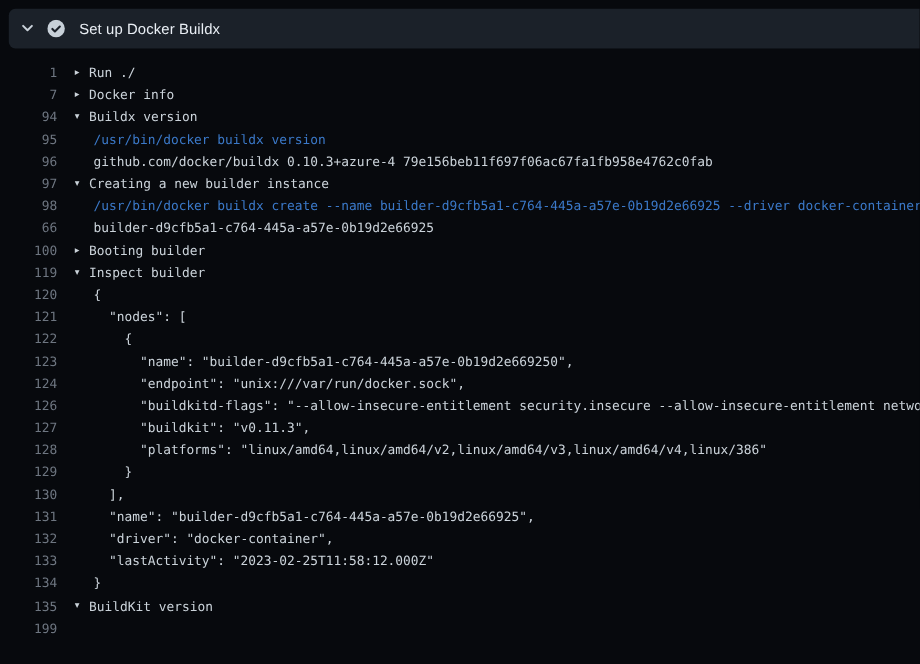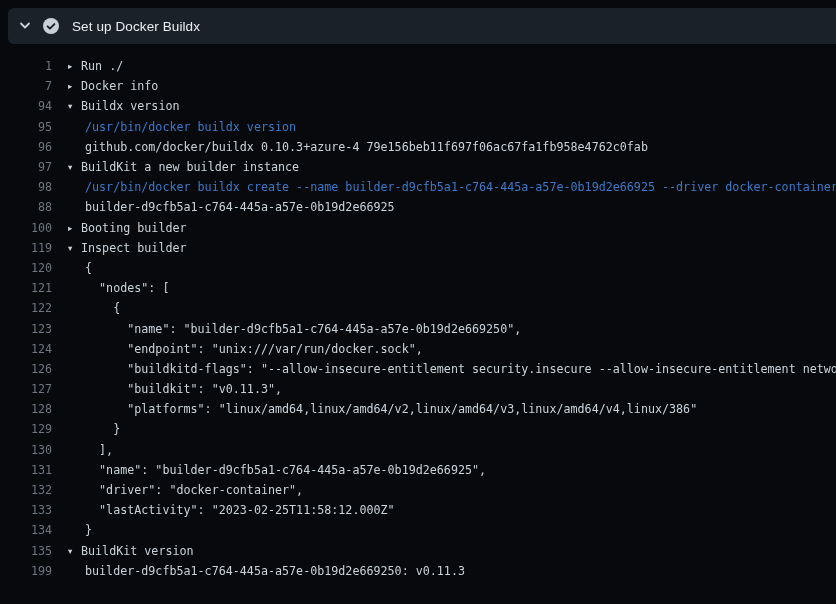--- a/index.html
+++ b/index.html
@@ -90,29 +90,29 @@
     <span class="text">/usr/bin/docker buildx version</span>
   </div>
       <div class="row output">
     <span class="num">96</span>
     
     <span class="text">github.com/docker/buildx 0.10.3+azure-4 79e156beb11f697f06ac67fa1fb958e4762c0fab</span>
   </div>
       <div class="row group-expanded">
     <span class="num">97</span>
     <span class="marker">▾</span>
-    <span class="text">BuildKit a new builder instance</span>
+    <span class="text">Creating a new builder instance</span>
   </div>
       <div class="row command">
     <span class="num">98</span>
     
     <span class="text">/usr/bin/docker buildx create --name builder-d9cfb5a1-c764-445a-a57e-0b19d2e66925 --driver docker-container</span>
   </div>
       <div class="row output">
-    <span class="num">88</span>
+    <span class="num">66</span>
     
     <span class="text">builder-d9cfb5a1-c764-445a-a57e-0b19d2e66925</span>
   </div>
       <div class="row group-collapsed">
     <span class="num">100</span>
     <span class="marker">▸</span>
     <span class="text">Booting builder</span>
   </div>
       <div class="row group-expanded">
     <span class="num">119</span>
@@ -190,16 +190,15 @@
     <span class="text">}</span>
   </div>
       <div class="row group-expanded">
     <span class="num">135</span>
     <span class="marker">▾</span>
     <span class="text">BuildKit version</span>
   </div>
       <div class="row output">
     <span class="num">199</span>
     
-    <span class="text">builder-d9cfb5a1-c764-445a-a57e-0b19d2e669250: v0.11.3</span>
   </div>
     </div>
 </div>
 
 </body></html>

